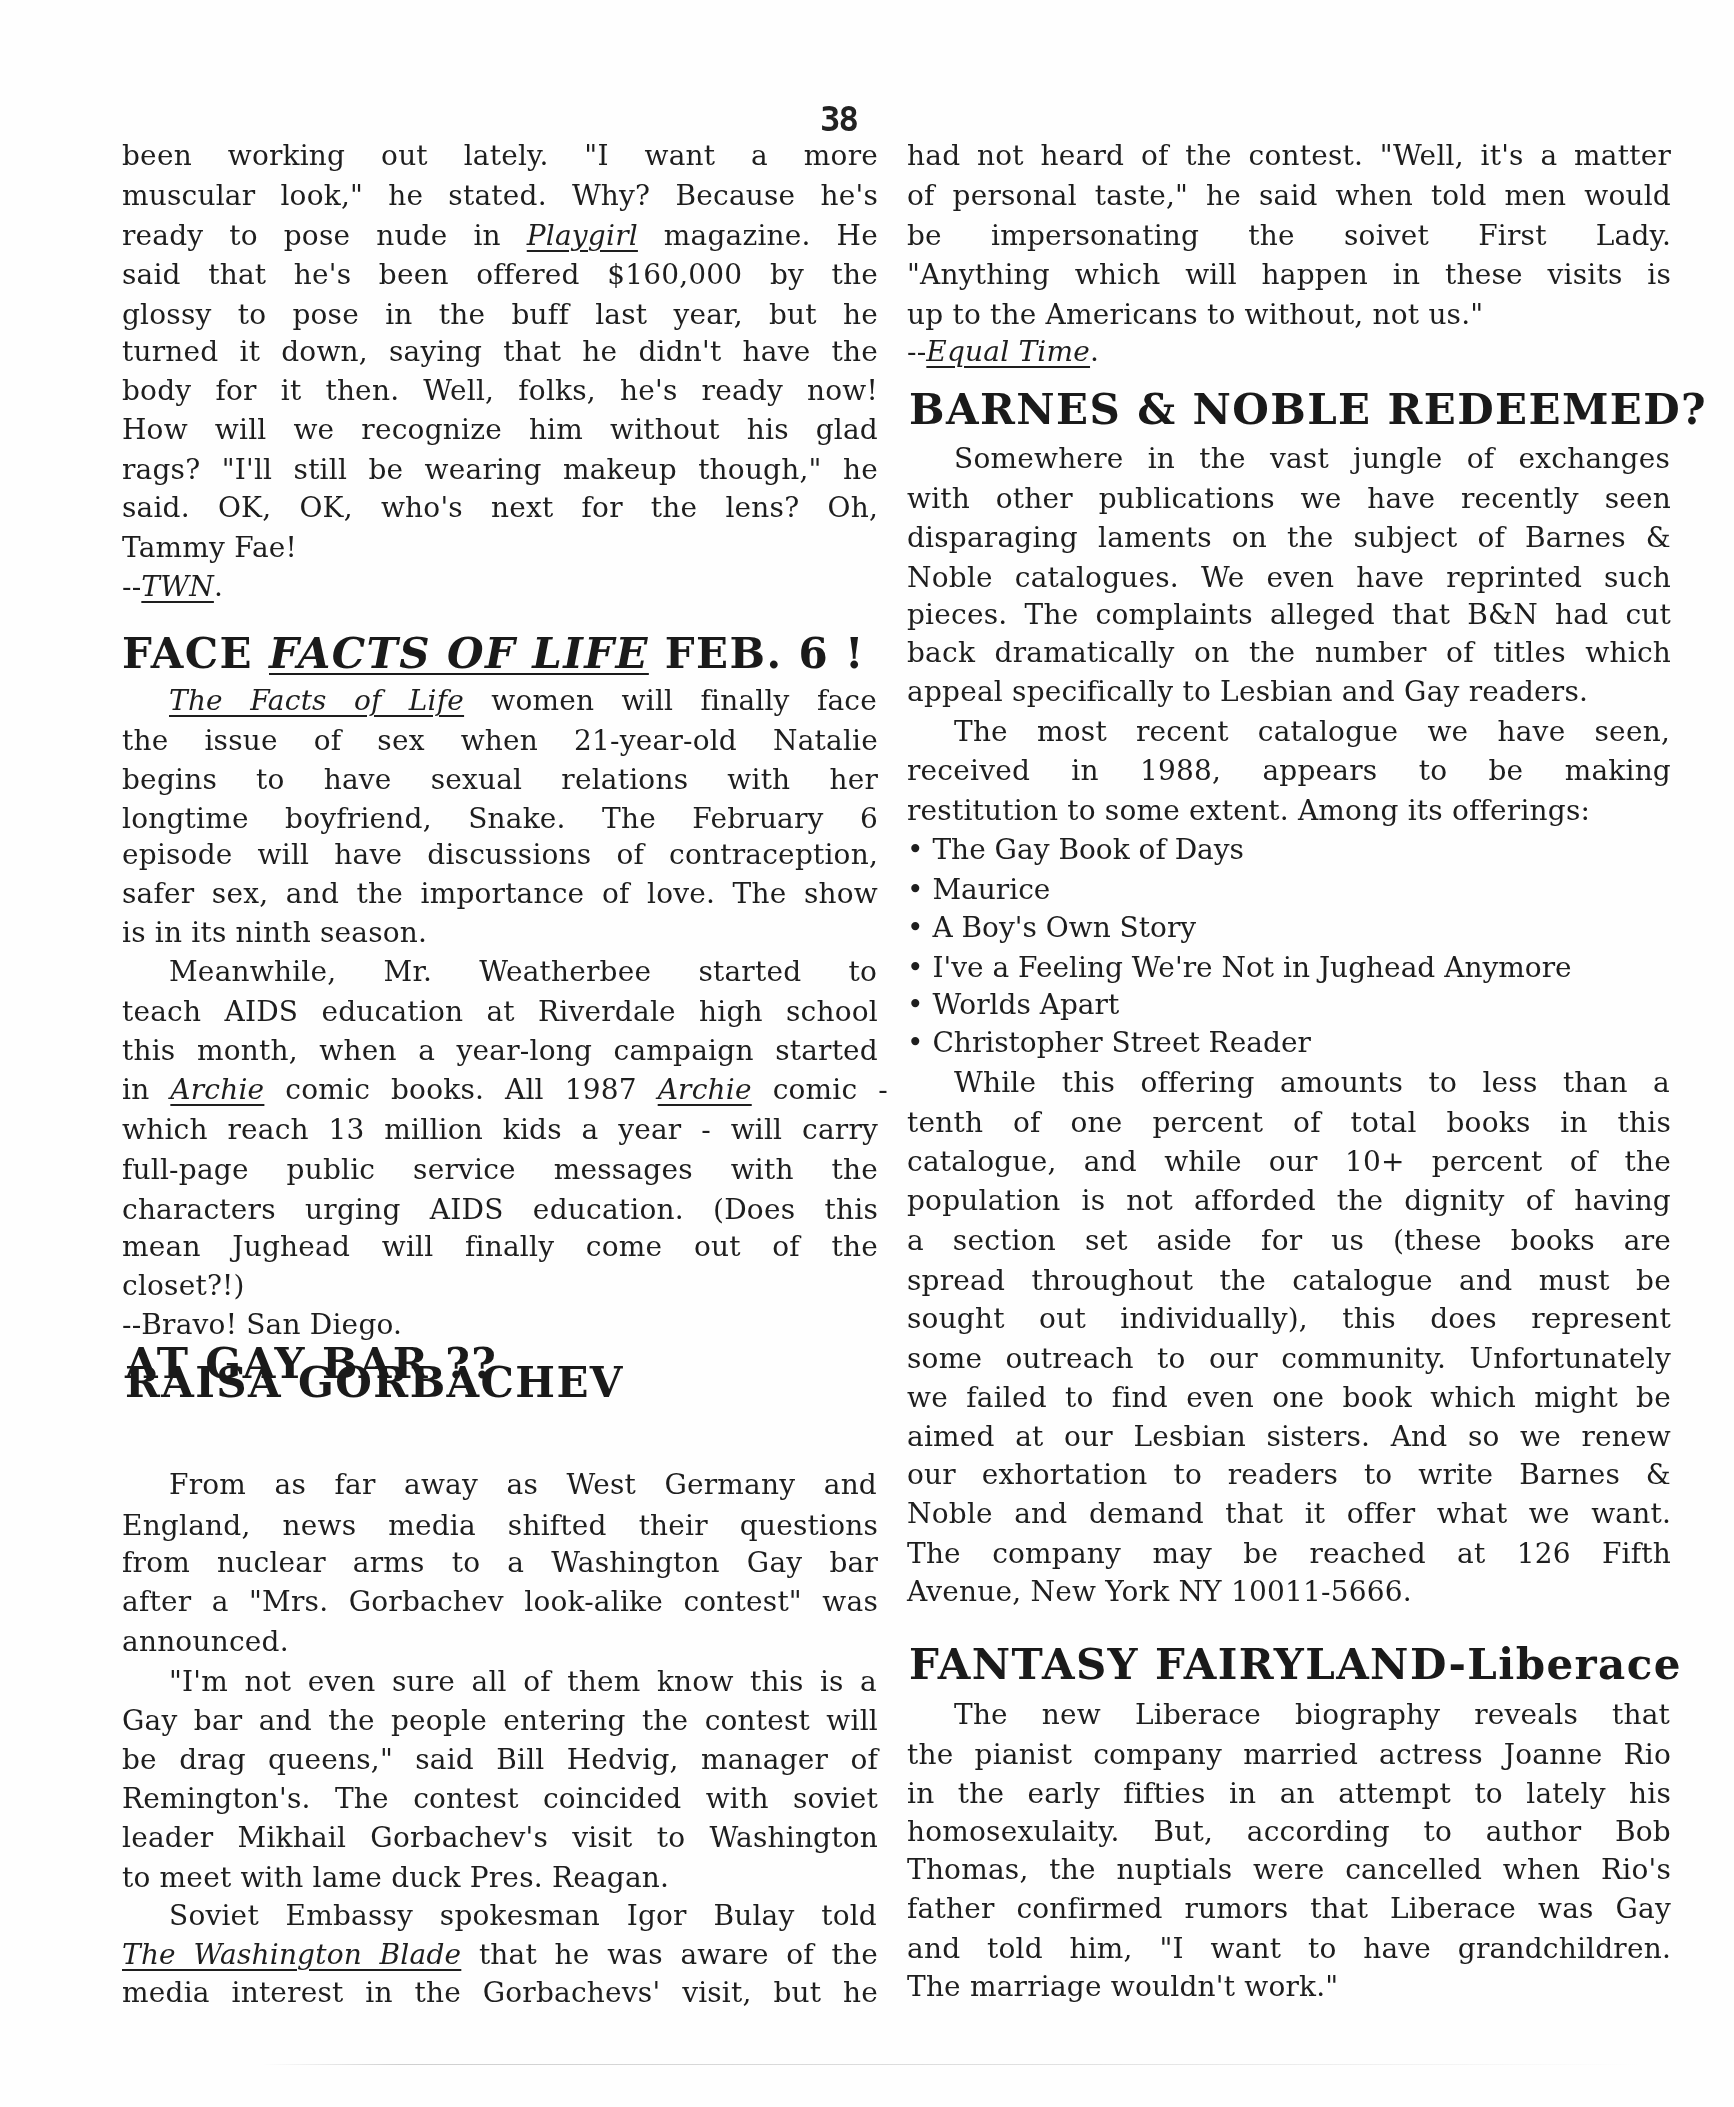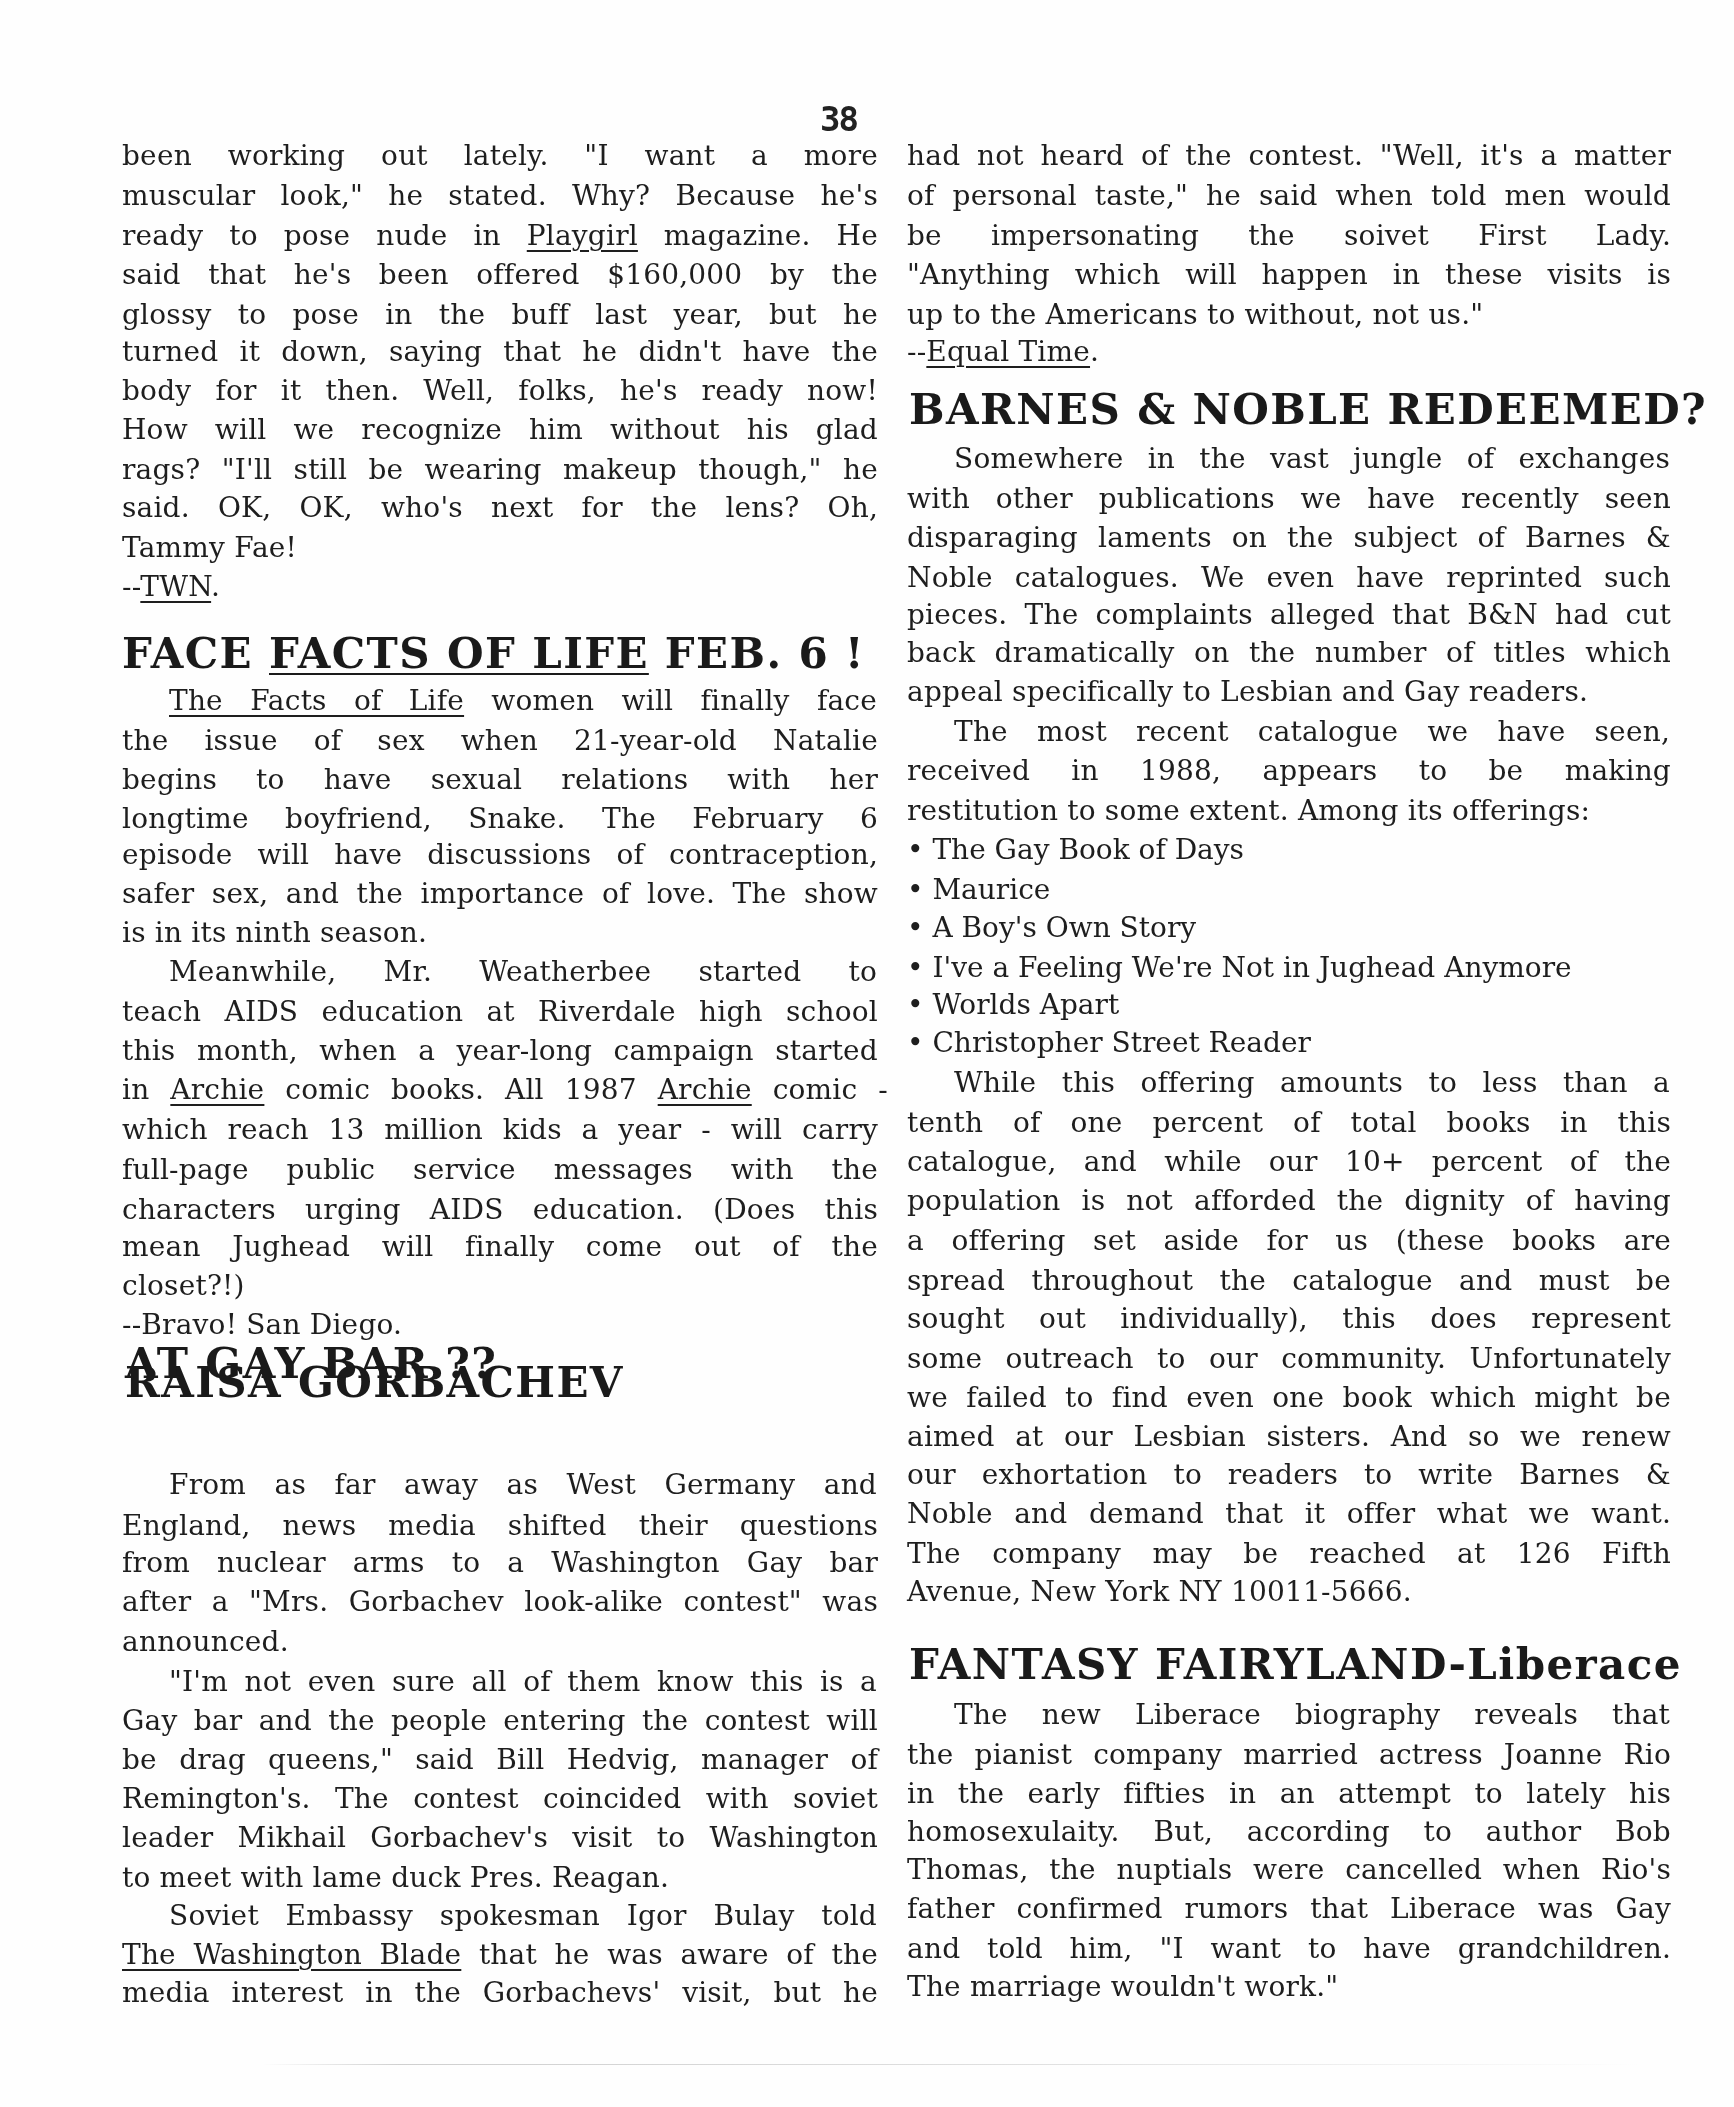--- a/index.html
+++ b/index.html
@@ -11,21 +11,21 @@
   .line { position: absolute; height: 38px; line-height: 38px; font-size: 28px; white-space: nowrap;
           text-align: justify; text-align-last: justify; overflow: visible; letter-spacing: 0.2px; }
   .line.last { text-align-last: left; }
   .line.indent { padding-left: 0; }
   .col-l { left: 122px; width: 756px; }
   .col-l.indent { left: 169px; width: 708px; }
   .col-r { left: 907px; width: 764px; }
   .col-r.indent { left: 954px; width: 716px; }
   .heading { position: absolute; font-size: 42px; font-weight: bold; line-height: 48px; height: 48px;
              white-space: nowrap; letter-spacing: 1.4px; color: #1a1a1a; }
-  .u { text-decoration: underline; text-decoration-thickness: 2.4px; text-underline-offset: 4.8px; }
+  .u { text-decoration: underline; text-decoration-thickness: 2.4px; text-underline-offset: 4.8px; font-style: italic; }
   .bullet { position: absolute; white-space: nowrap; font-size: 28px; line-height: 38px; height: 38px; }
   .scan-line { position: absolute; left: 262px; top: 2064px; width: 1380px; height: 1px;
                background: linear-gradient(90deg, rgba(120,120,120,0.0), rgba(120,120,120,0.35) 10%, rgba(140,140,140,0.25) 60%, rgba(160,160,160,0.0)); }
 </style>
 </head>
 <body>
 
 <div class="page">
 
   <div class="page-number">38</div>
@@ -138,21 +138,21 @@
         <div class="bullet" style="left:907px; top:909px"><span>•</span> <span>A Boy's Own Story</span></div>
         <div class="bullet" style="left:907px; top:949px"><span>•</span> <span>I've a Feeling We're Not in Jughead Anymore</span></div>
         <div class="bullet" style="left:907px; top:986px"><span>•</span> <span>Worlds Apart</span></div>
         <div class="bullet" style="left:907px; top:1024px"><span>•</span> <span>Christopher Street Reader</span></div>
       </div>
 
       <div class="line col-r indent" style="top:1064px">While this offering amounts to less than a</div>
       <div class="line col-r" style="top:1104px">tenth of one percent of total books in this</div>
       <div class="line col-r" style="top:1143px">catalogue, and while our 10+ percent of the</div>
       <div class="line col-r" style="top:1182px">population is not afforded the dignity of having</div>
-      <div class="line col-r" style="top:1222px">a offering set aside for us (these books are</div>
+      <div class="line col-r" style="top:1222px">a section set aside for us (these books are</div>
       <div class="line col-r" style="top:1262px">spread throughout the catalogue and must be</div>
       <div class="line col-r" style="top:1300px">sought out individually), this does represent</div>
       <div class="line col-r" style="top:1340px">some outreach to our community. Unfortunately</div>
       <div class="line col-r" style="top:1379px">we failed to find even one book which might be</div>
       <div class="line col-r" style="top:1418px">aimed at our Lesbian sisters. And so we renew</div>
       <div class="line col-r" style="top:1456px">our exhortation to readers to write Barnes &amp;</div>
       <div class="line col-r" style="top:1495px">Noble and demand that it offer what we want.</div>
       <div class="line col-r" style="top:1535px">The company may be reached at 126 Fifth</div>
       <div class="line col-r last" style="top:1573px">Avenue, New York NY 10011-5666.</div>
     </div>

